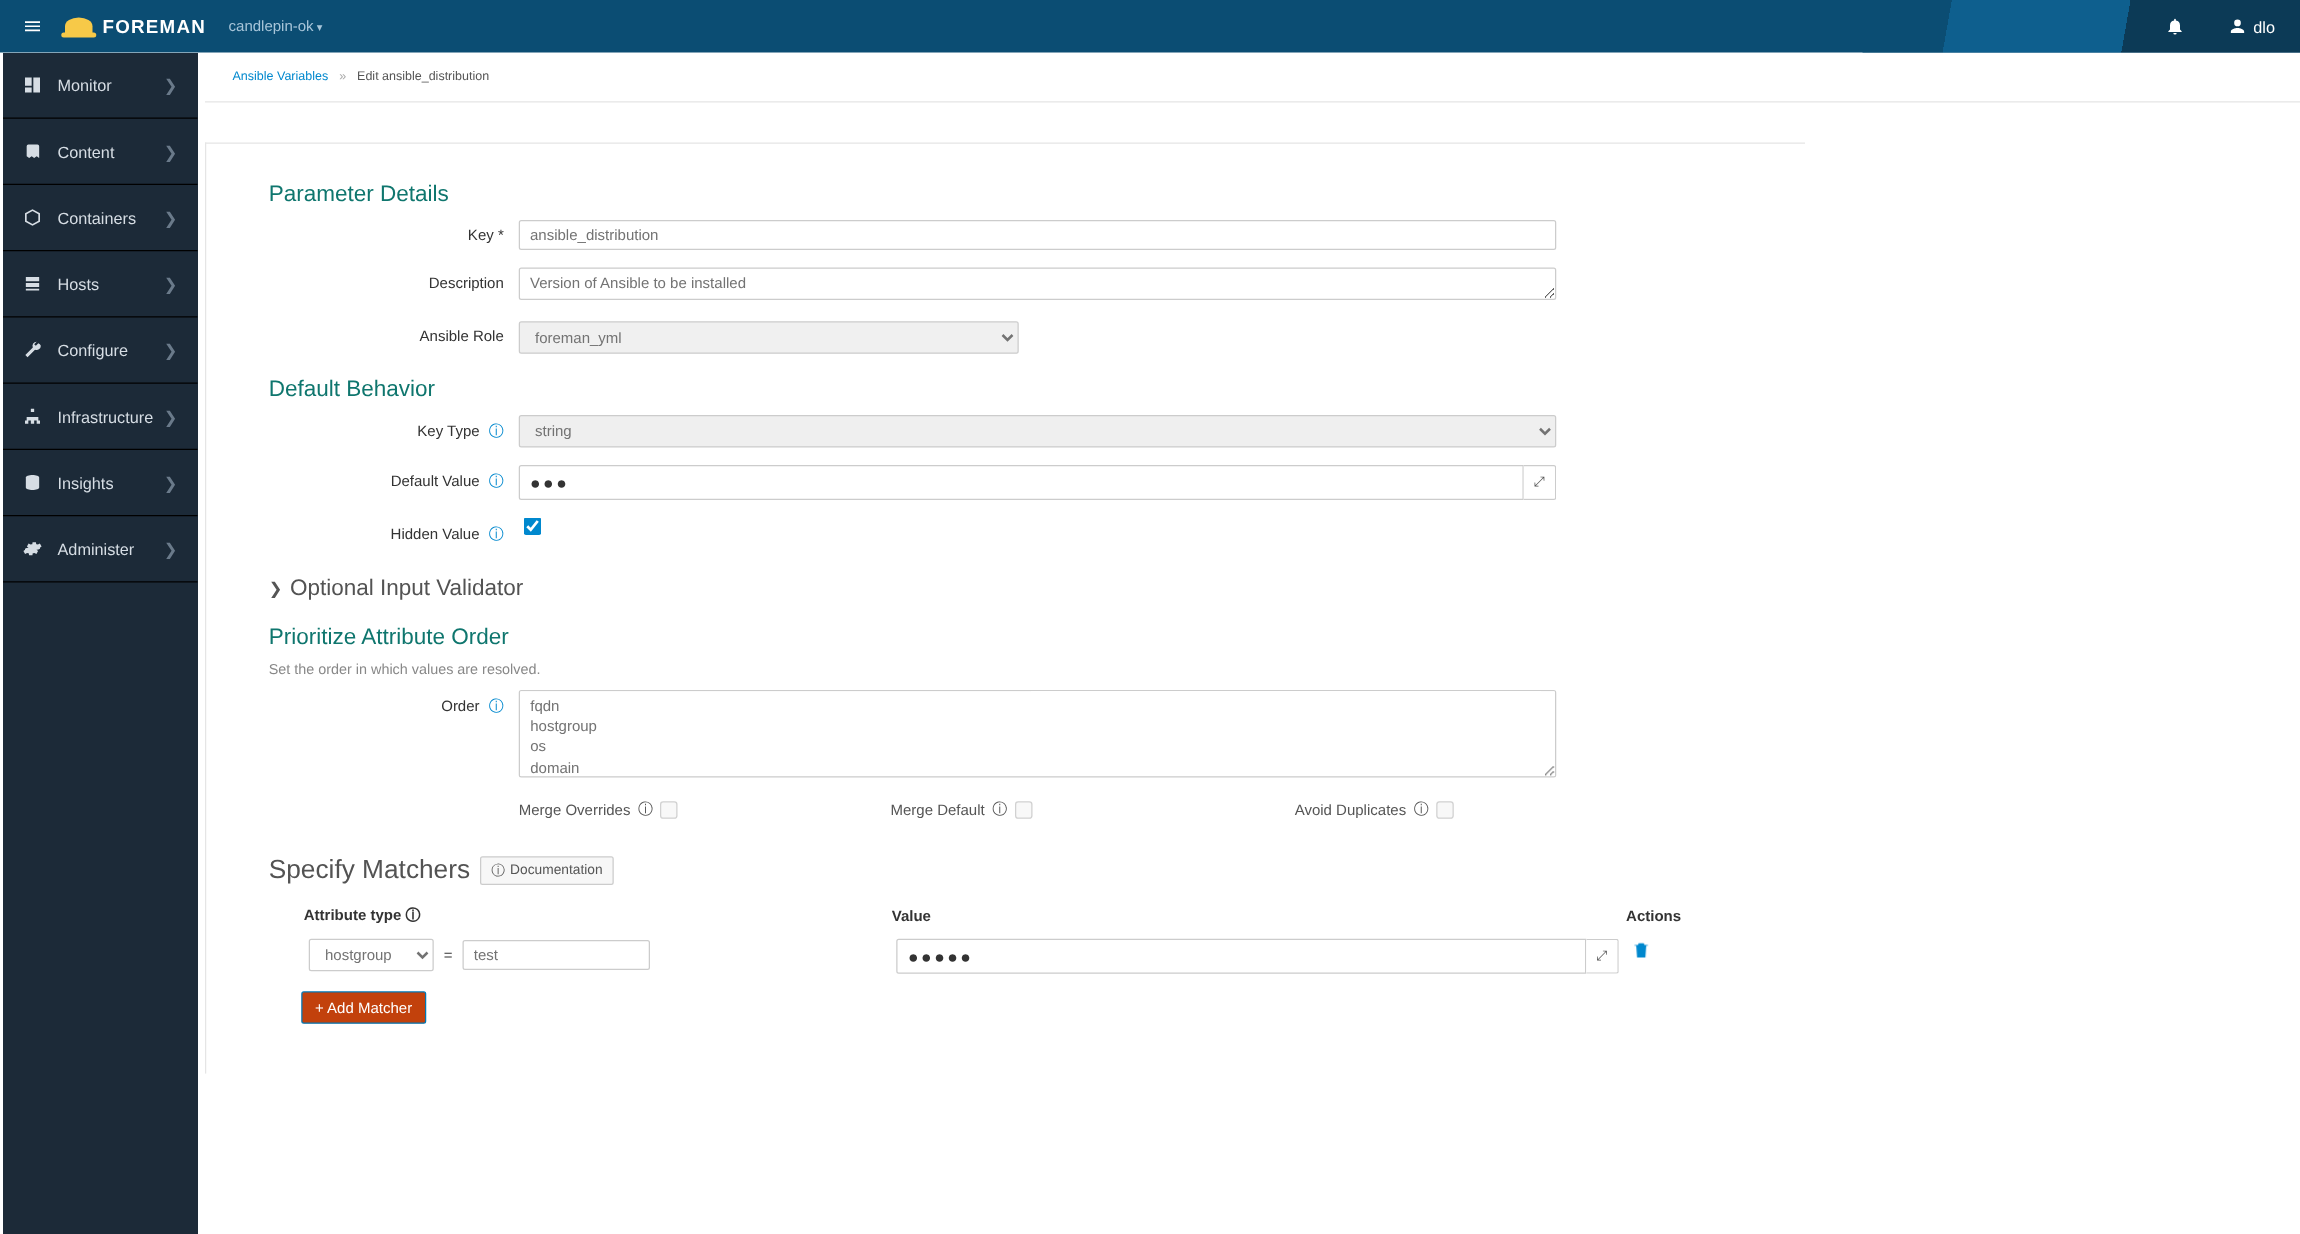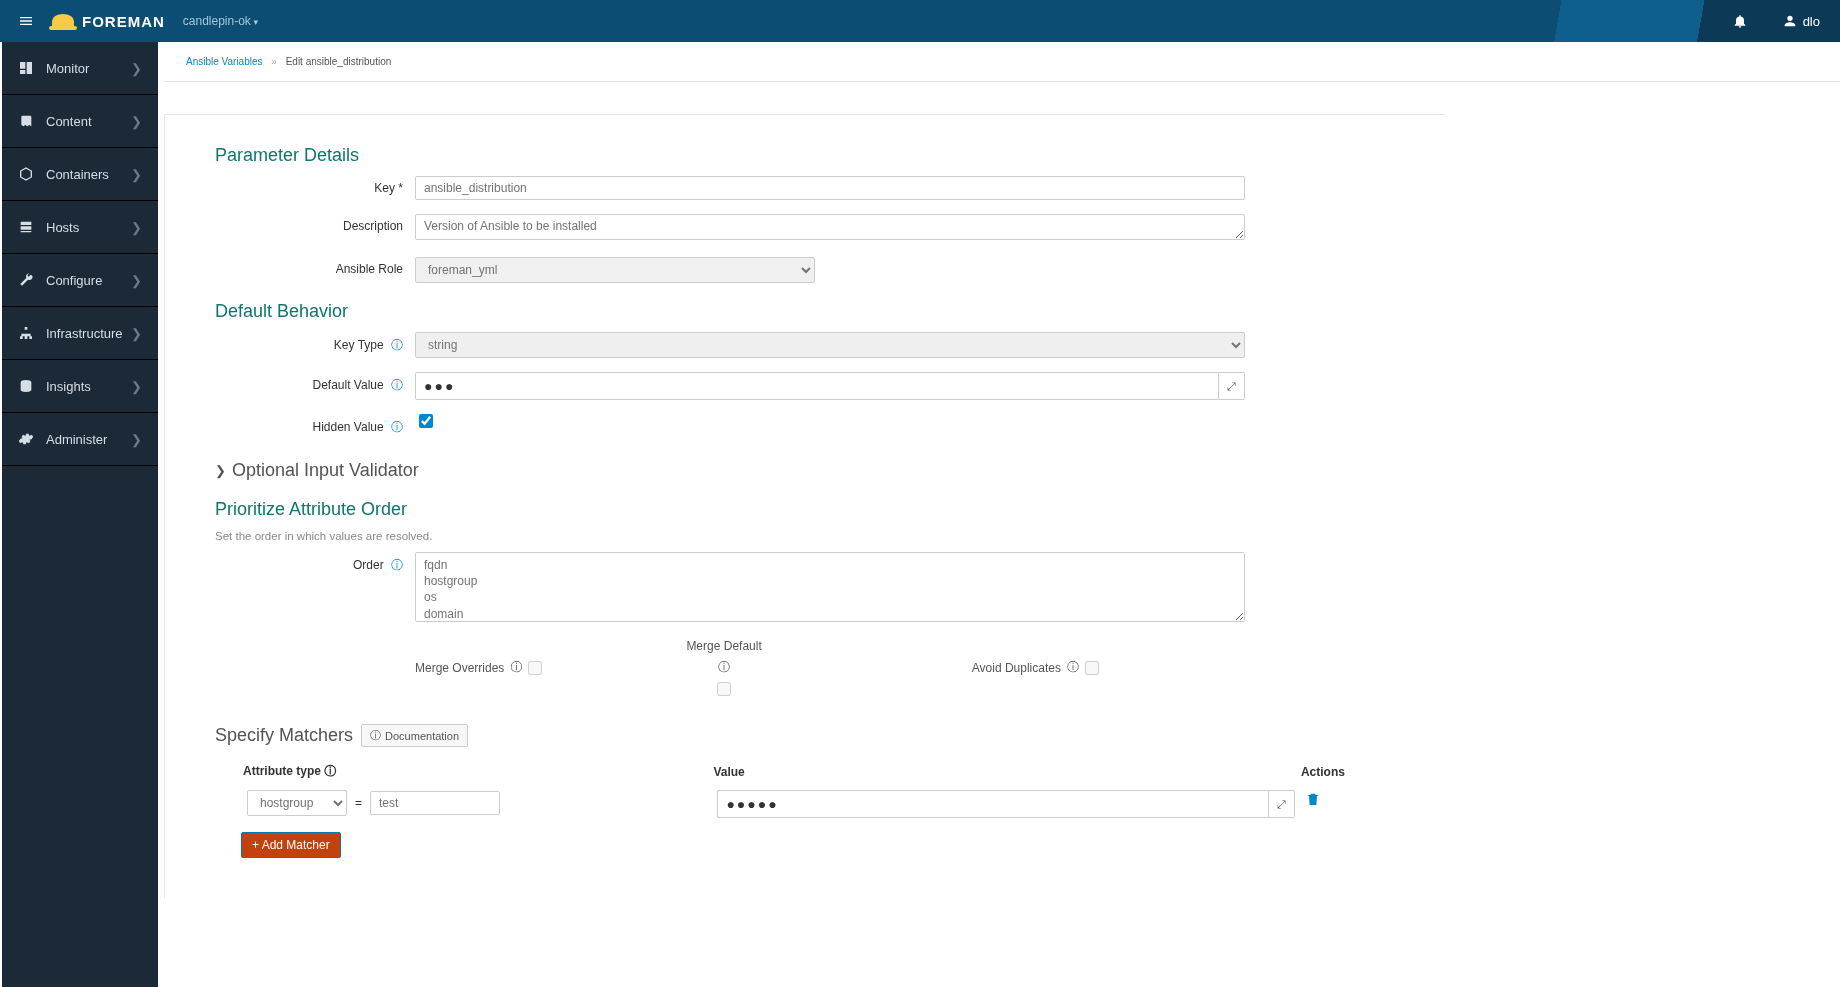--- a/index.html
+++ b/index.html
@@ -56,30 +56,30 @@
 .checkbox-row { padding-left:4px; }
 input[type=checkbox] { width:14px; height:14px; accent-color:#0088ce; cursor:pointer; }
 
 .collapser { display:flex; align-items:center; cursor:pointer; color:#535353; font-size:18px; font-weight:400; margin:24px 0 14px 0; }
 .collapser .caret { margin-right:6px; font-size:13px; color:#555; }
 
 .three-col { display:flex; gap:60px; margin:8px 0 0 200px; }
 .three-col .col { display:flex; align-items:center; gap:6px; font-size:12px; color:#555; }
 
 .specify-hdr { display:flex; align-items:center; gap:8px; margin:28px 0 10px 0; }
-.specify-hdr h3 { color:#535353; font-weight:400; font-size:18px; }
+.specify-hdr h3 { color:#535353; font-weight:400; font-size:21px; }
 .doc-btn { border:1px solid #ccc; background:#f7f7f7; padding:3px 8px; font-size:11px; border-radius:2px; cursor:pointer; color:#555; display:flex; align-items:center; gap:4px; }
 
 .matchers-table { width:100%; margin-left:26px; }
 .matchers-table th { text-align:left; font-weight:600; font-size:12px; color:#333; padding:4px 0; }
 .matchers-table td { padding:4px 4px; vertical-align:top; }
 .matcher-attr { display:flex; align-items:center; gap:4px; }
 .matcher-attr select { width:100px; background:#fff; }
 .matcher-attr .eq { padding:0 4px; font-size:12px; }
-.matcher-attr input[type=text] { width:130px; }
+.matcher-attr input[type=text] { width:150px; }
 .trash { color:#0088ce; cursor:pointer; font-size:14px; }
 
 .add-matcher-btn { background:#c2410c; color:#fff; border:1px solid #0077b3; padding:5px 10px; font-size:12px; border-radius:2px; cursor:pointer; margin:8px 0 0 26px; }
 
 .order-textarea { height:70px; font-size:12px; line-height:1.35; }
 
 
 svg.ico { width:16px; height:16px; fill:currentColor; vertical-align:middle; }
 </style>
 </head>
@@ -274,21 +274,21 @@
 domain</textarea>
       </div>
     </div>
 
     <div class="three-col">
       <div class="col">
         <span>Merge Overrides</span>
         <span class="help-icon">ⓘ</span>
         <input type="checkbox" disabled="" style="">
       </div>
-      <div class="col" style="margin-left:84px;flex-direction:column;">
+      <div class="col" style="margin-left:110px;">
         <span>Merge Default</span>
         <span class="help-icon">ⓘ</span>
         <input type="checkbox" disabled="" style="">
       </div>
       <div class="col" style="margin-left:150px;">
         <span>Avoid Duplicates</span>
         <span class="help-icon">ⓘ</span>
         <input type="checkbox" disabled="" style="">
       </div>
     </div>

